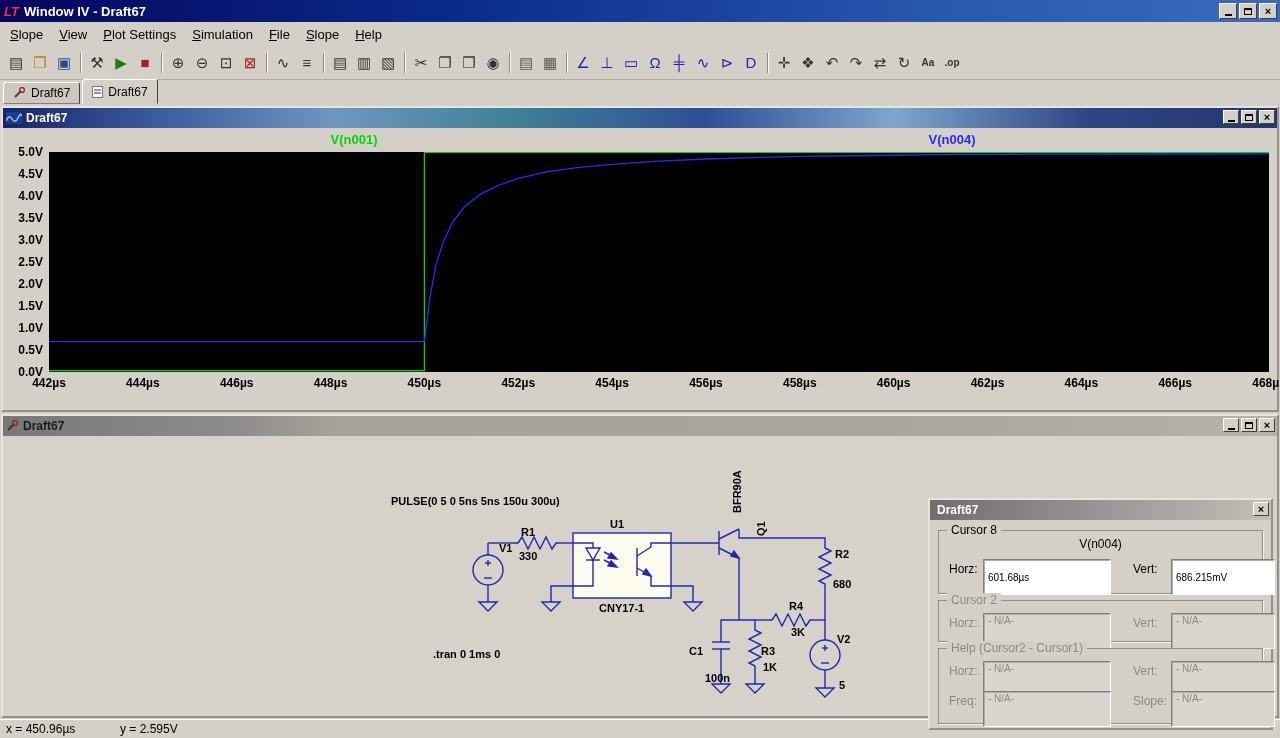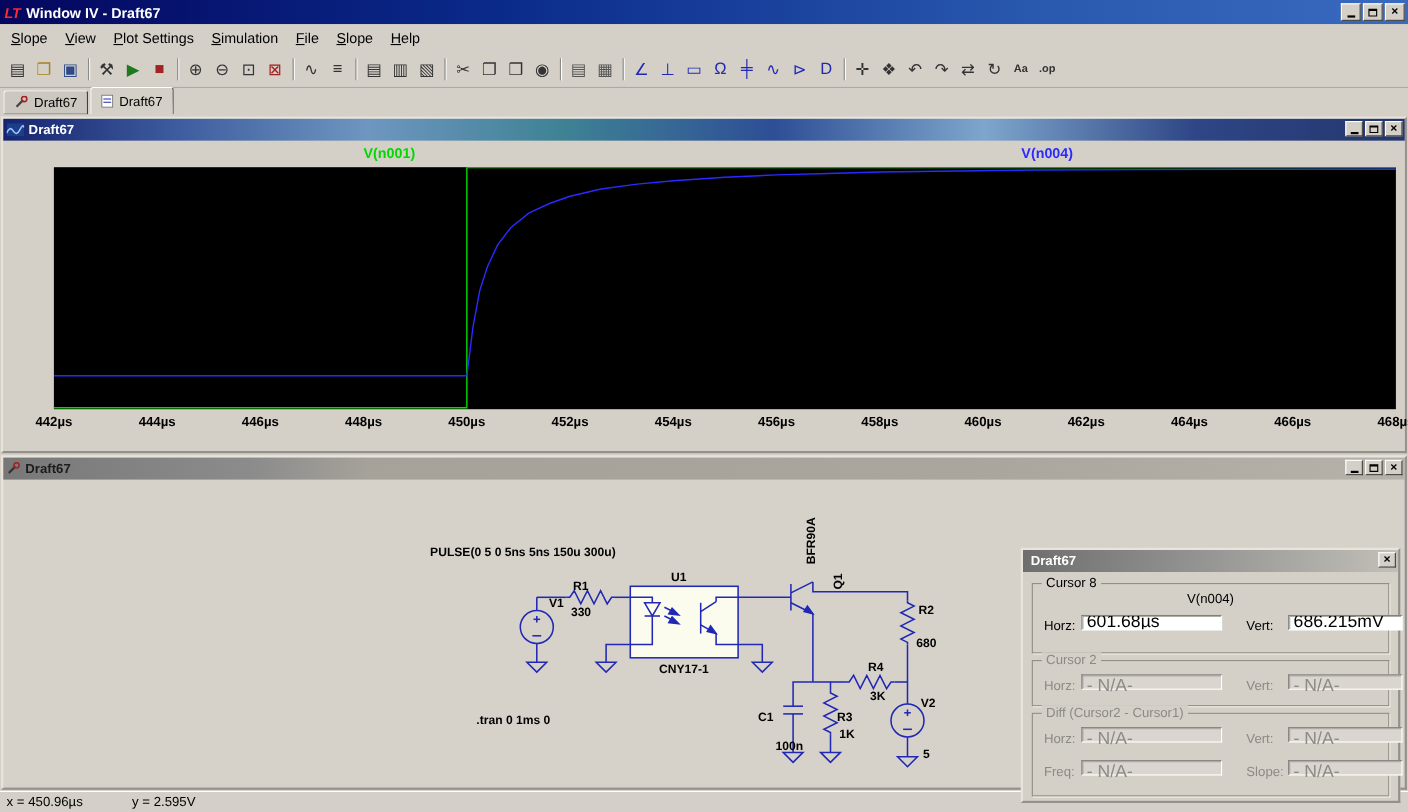--- a/index.html
+++ b/index.html
@@ -64,21 +64,21 @@
   .cursor-panel{left:928px;top:498px;width:345px;height:232px;z-index:60}
   .cursor-title{background:linear-gradient(90deg,#6e6e6e,#8e8e8e 40%,#c2bfb7);color:#fff;padding-left:7px}
   .cursor-body{position:absolute;left:0;top:20px;right:0;bottom:0}
   .group{position:absolute;left:8px;right:8px;border:1px solid #928e86;box-shadow:1px 1px 0 #f6f3ec}
   .group-label{position:absolute;top:-8px;left:8px;background:#d4d0c8;padding:0 4px;font-size:12px;line-height:14px}
   .g1{top:10px;height:62px}.g2{top:80px;height:40px}.g3{top:128px;height:74px}
   .trace-name{position:absolute;top:6px;left:0;width:100%;text-align:center;font-size:12px}
   .crow{position:absolute;left:10px;right:6px;height:20px;font-size:12px}
   .crow span{position:absolute;top:3px}
   .l1{left:0}.l2{left:184px}
-  .b1,.b2{position:absolute;top:0;height:14px;box-sizing:border-box;font-size:16px;padding:1px 4px;
+  .b1,.b2{position:absolute;top:0;height:36px;box-sizing:border-box;font-size:10px;padding:1px 4px;
     border:1px solid;border-color:#808080 #fff #fff #808080;box-shadow:inset 1px 1px 0 #b0aca4}
   .b1{left:34px;width:128px}.b2{left:222px;width:104px}
   input.b1,input.b2{background:#fff;color:#000;font-family:inherit}
   .nfield{background:#dad6cf;color:#8c8a84}
   .dis{color:#8c8a84}
   
   .statusbar{position:absolute;left:0;top:719px;width:100%;height:19px;background:#d4d0c8;border-top:1px solid #fff;
     display:flex;align-items:center;font-size:12px;box-sizing:border-box}
   .sb-x{margin-left:6px;width:110px}
   .sb-y{margin-left:4px}
@@ -197,20 +197,34 @@
       <button class="wb">
           <span class="i-close">×</span>
         </button>
     </span>
   </div>
   <div class="wave-client">
     <div class="legend-row">
       <span class="legend legend-a" style="color: rgb(0, 216, 0);">V(n001)</span>
       <span class="legend legend-b" style="color: rgb(42, 42, 255);">V(n004)</span>
     </div>
+    <div class="yticks">
+
+    <span class="ytick" style="--i: 0;">5.0V</span>
+        <span class="ytick" style="--i: 1;">4.5V</span>
+        <span class="ytick" style="--i: 2;">4.0V</span>
+        <span class="ytick" style="--i: 3;">3.5V</span>
+        <span class="ytick" style="--i: 4;">3.0V</span>
+        <span class="ytick" style="--i: 5;">2.5V</span>
+        <span class="ytick" style="--i: 6;">2.0V</span>
+        <span class="ytick" style="--i: 7;">1.5V</span>
+        <span class="ytick" style="--i: 8;">1.0V</span>
+        <span class="ytick" style="--i: 9;">0.5V</span>
+        <span class="ytick" style="--i: 10;">0.0V</span>
+      </div>
     <div class="plot-black">
       <svg id="trace-svg" viewBox="0 0 1220 220" preserveAspectRatio="none">
           <polyline points="0.0,218.7 375.4,218.7 375.4,0.4 1220.0,0.4" fill="none" stroke="#00d800" stroke-width="1.3"></polyline>
           <polyline points="0.0,189.6 375.4,189.6 381.0,145.2 387.1,112.2 394.2,90.2 403.5,70.4 415.3,55.0 431.7,41.8 450.5,33.0 469.2,26.4 497.4,19.8 530.2,15.4 563.1,12.3 610.0,9.2 656.9,7.0 703.8,5.7 750.8,4.4 821.2,3.5 891.5,2.6 985.4,2.2 1079.2,2.0 1220.0,1.8" fill="none" stroke="#2a2aff" stroke-width="1.3"></polyline>
         </svg>
     </div>
     <div class="xticks">
 
     <span class="xtick" style="--i: 0;">442µs</span>
         <span class="xtick" style="--i: 1;">444µs</span>
@@ -388,21 +402,21 @@
     <div class="group g2">
       <span class="group-label dis">Cursor 2</span>
       <div class="crow" style="top:12px">
         <span class="l1 dis">Horz:</span>
         <span class="b1 nfield" style="top:0">- N/A-</span>
         <span class="l2 dis">Vert:</span>
         <span class="b2 nfield" style="top:0">- N/A-</span>
       </div>
     </div>
     <div class="group g3">
-      <span class="group-label dis">Diff (Cursor2 - Cursor1)</span>
+      <span class="group-label dis">Help (Cursor2 - Cursor1)</span>
       <div class="crow" style="top:12px">
         <span class="l1 dis">Horz:</span>
         <span class="b1 nfield" style="top:0">- N/A-</span>
         <span class="l2 dis">Vert:</span>
         <span class="b2 nfield" style="top:0">- N/A-</span>
       </div>
       <div class="crow" style="top:42px">
         <span class="l1 dis">Freq:</span>
         <span class="b1 nfield" style="top:0">- N/A-</span>
         <span class="l2 dis">Slope:</span>

